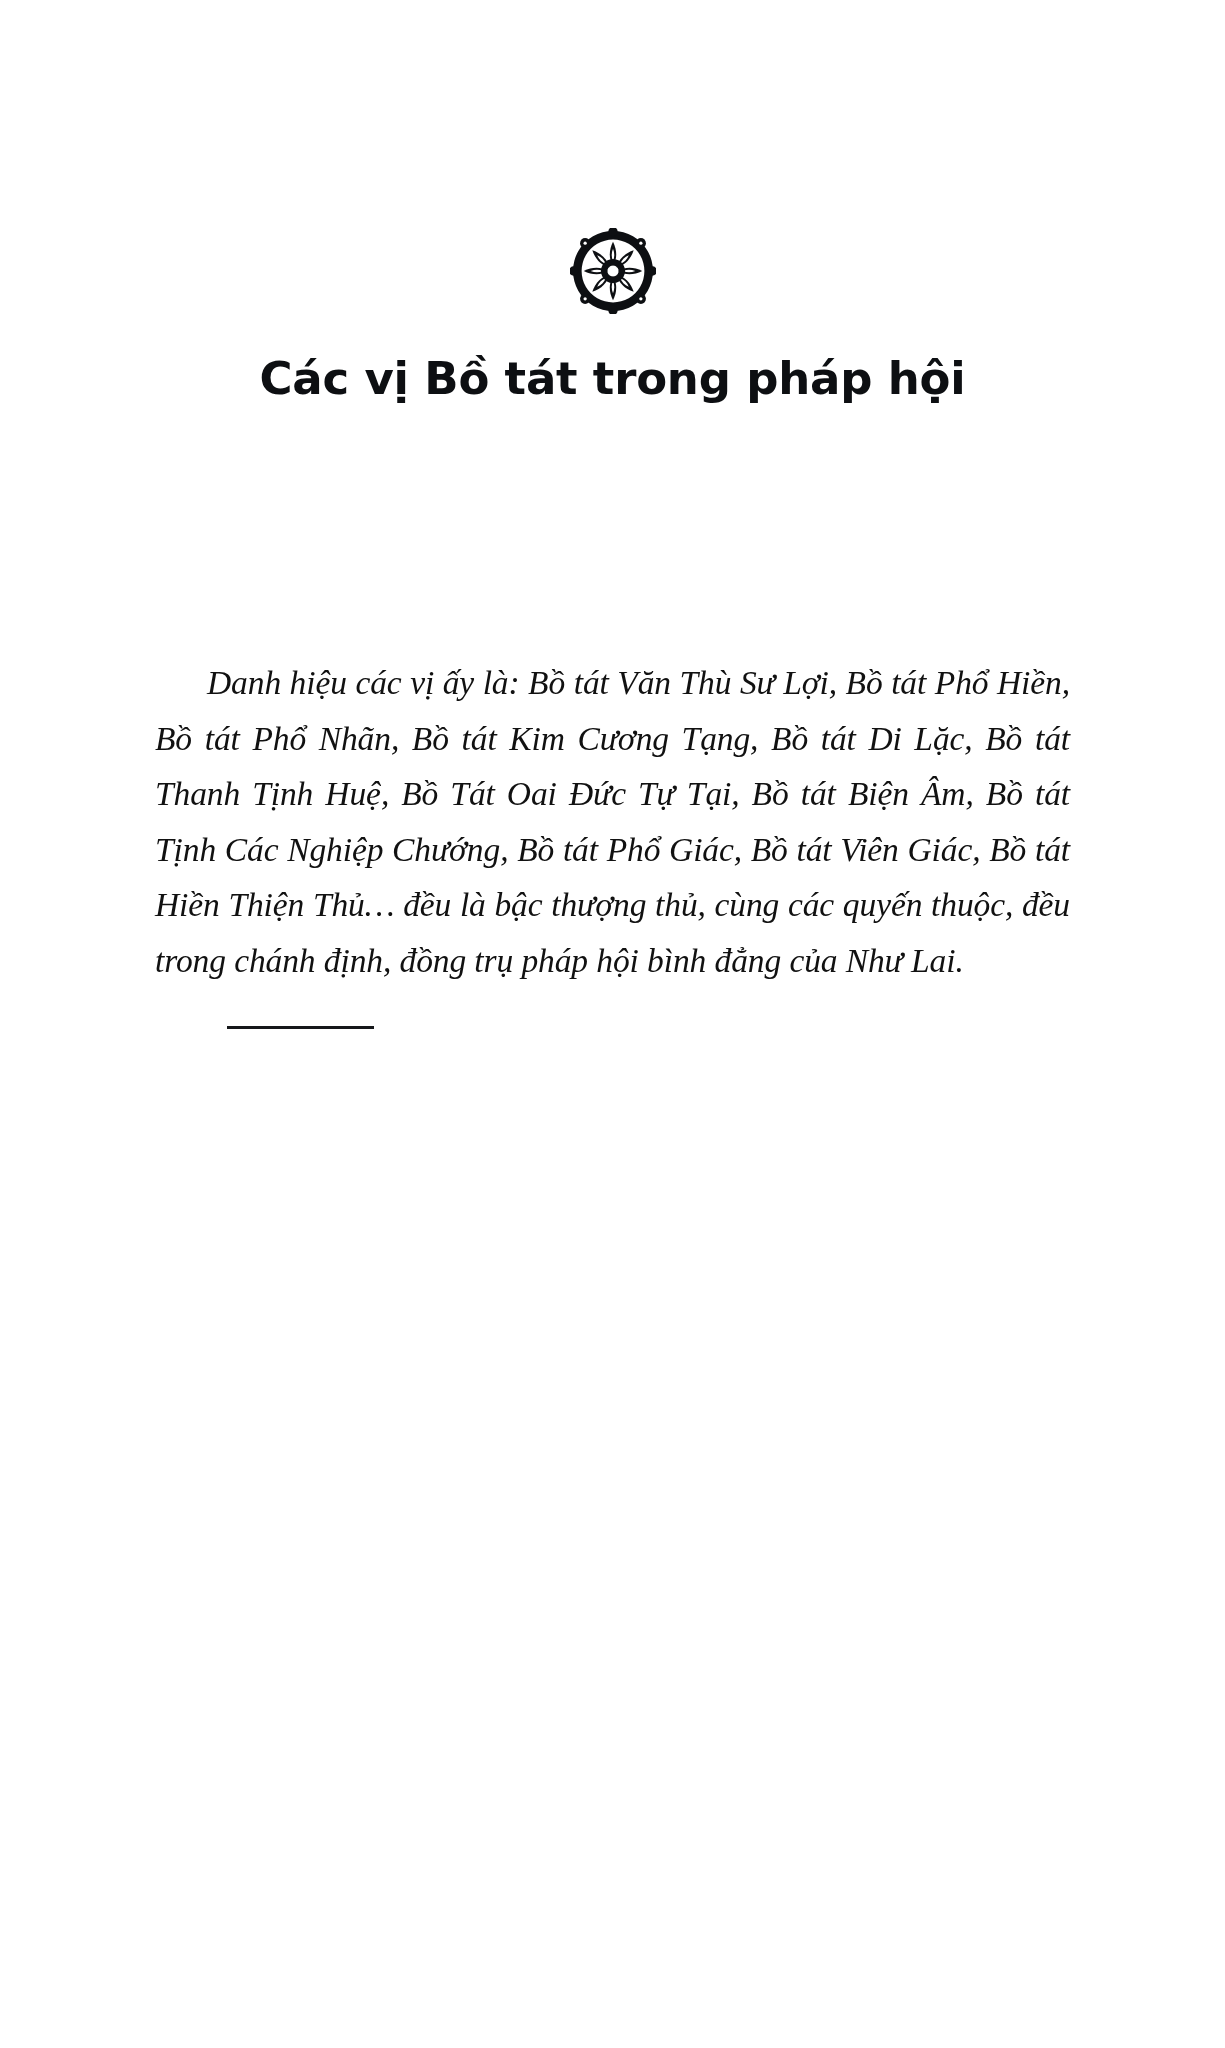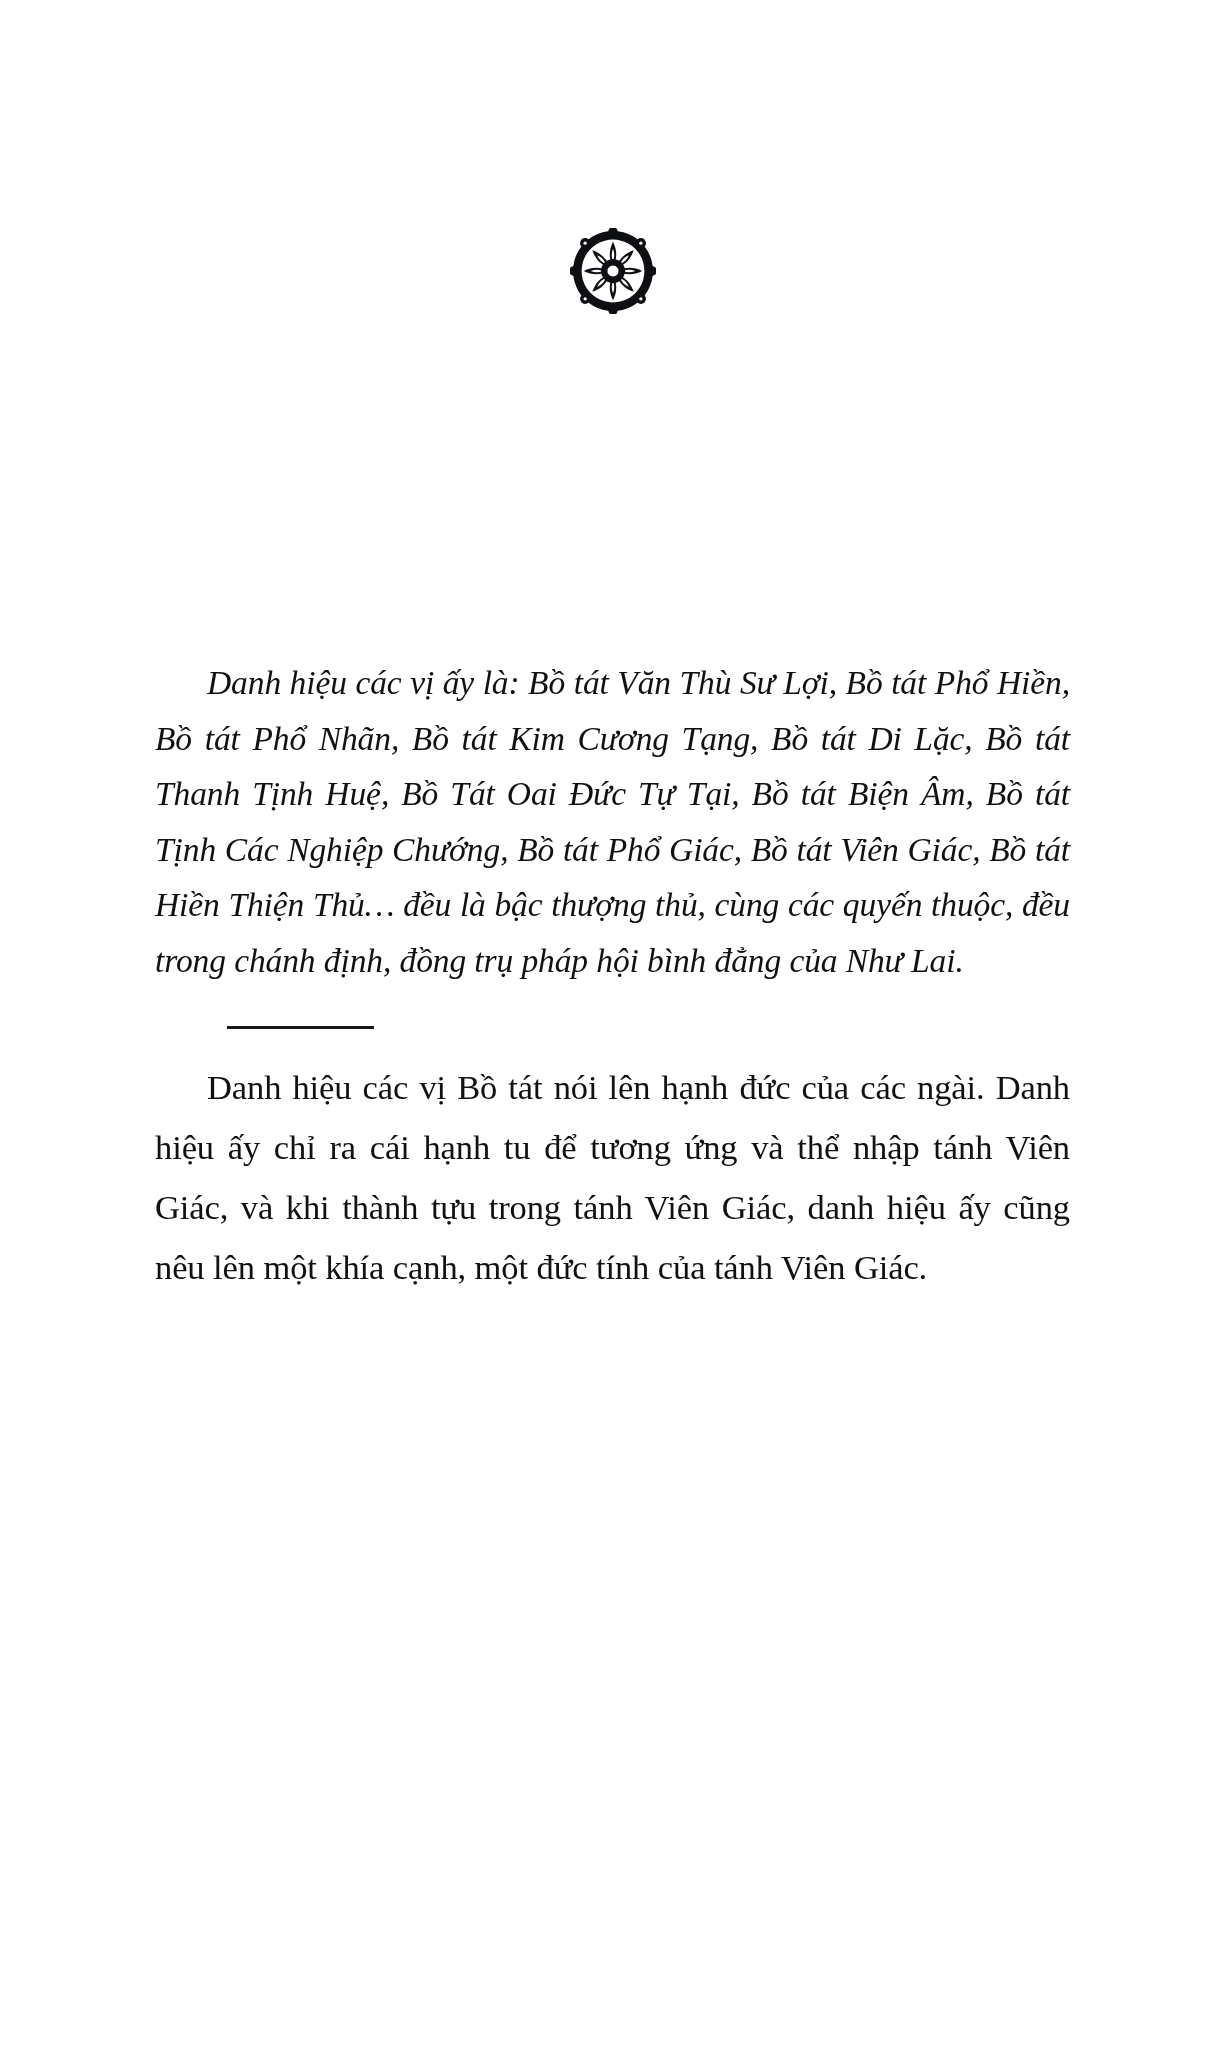--- a/index.html
+++ b/index.html
@@ -161,29 +161,29 @@
               <path d="M50 16 C55 26 55 36 50 44 C45 36 45 26 50 16 Z"></path>
               <path d="M50 24 C52 29 52 34 50 38 C48 34 48 29 50 24 Z" fill="#ffffff"></path>
             </g>
           </g>
 
           <path d="M50 36 A14 14 0 1 1 49.99 36 Z M50 43.5 A6.5 6.5 0 1 0 50.01 43.5 Z" fill-rule="evenodd"></path>
         </g>
       </svg>
     </div>
 
+    <h1 class="chapter-title">Các vị Bồ tát trong pháp hội</h1>
   </div>
 
   <div class="column">
 
     <p class="quote">Danh hiệu các vị ấy là: Bồ tát Văn Thù Sư Lợi, Bồ tát Phổ Hiền, Bồ tát Phổ Nhãn, Bồ tát Kim Cương Tạng, Bồ tát Di Lặc, Bồ tát Thanh Tịnh Huệ, Bồ Tát Oai Đức Tự Tại, Bồ tát Biện Âm, Bồ tát Tịnh Các Nghiệp Chướng, Bồ tát Phổ Giác, Bồ tát Viên Giác, Bồ tát Hiền Thiện Thủ… đều là bậc thượng thủ, cùng các quyến thuộc, đều trong chánh định, đồng trụ pháp hội bình đẳng của Như Lai.</p>
 
     <div class="rule-wrap">
       <div class="rule"></div>
     </div>
 
-    <p class="body-par">Danh hiệu các vị Bồ tát nói lên hạnh đức của các ngài. Danh hiệu ấy chỉ ra cái hạnh tu để tương ứng và thể nhập tánh Viên Giác, và khi thành tựu trong tánh Viên Giác, danh hiệu ấy cũng nêu lên một khía cạnh, một đức tính của tánh Viên Giác.</p>
 
 
 
   </div>
 
 </div>
 
 </body></html>

